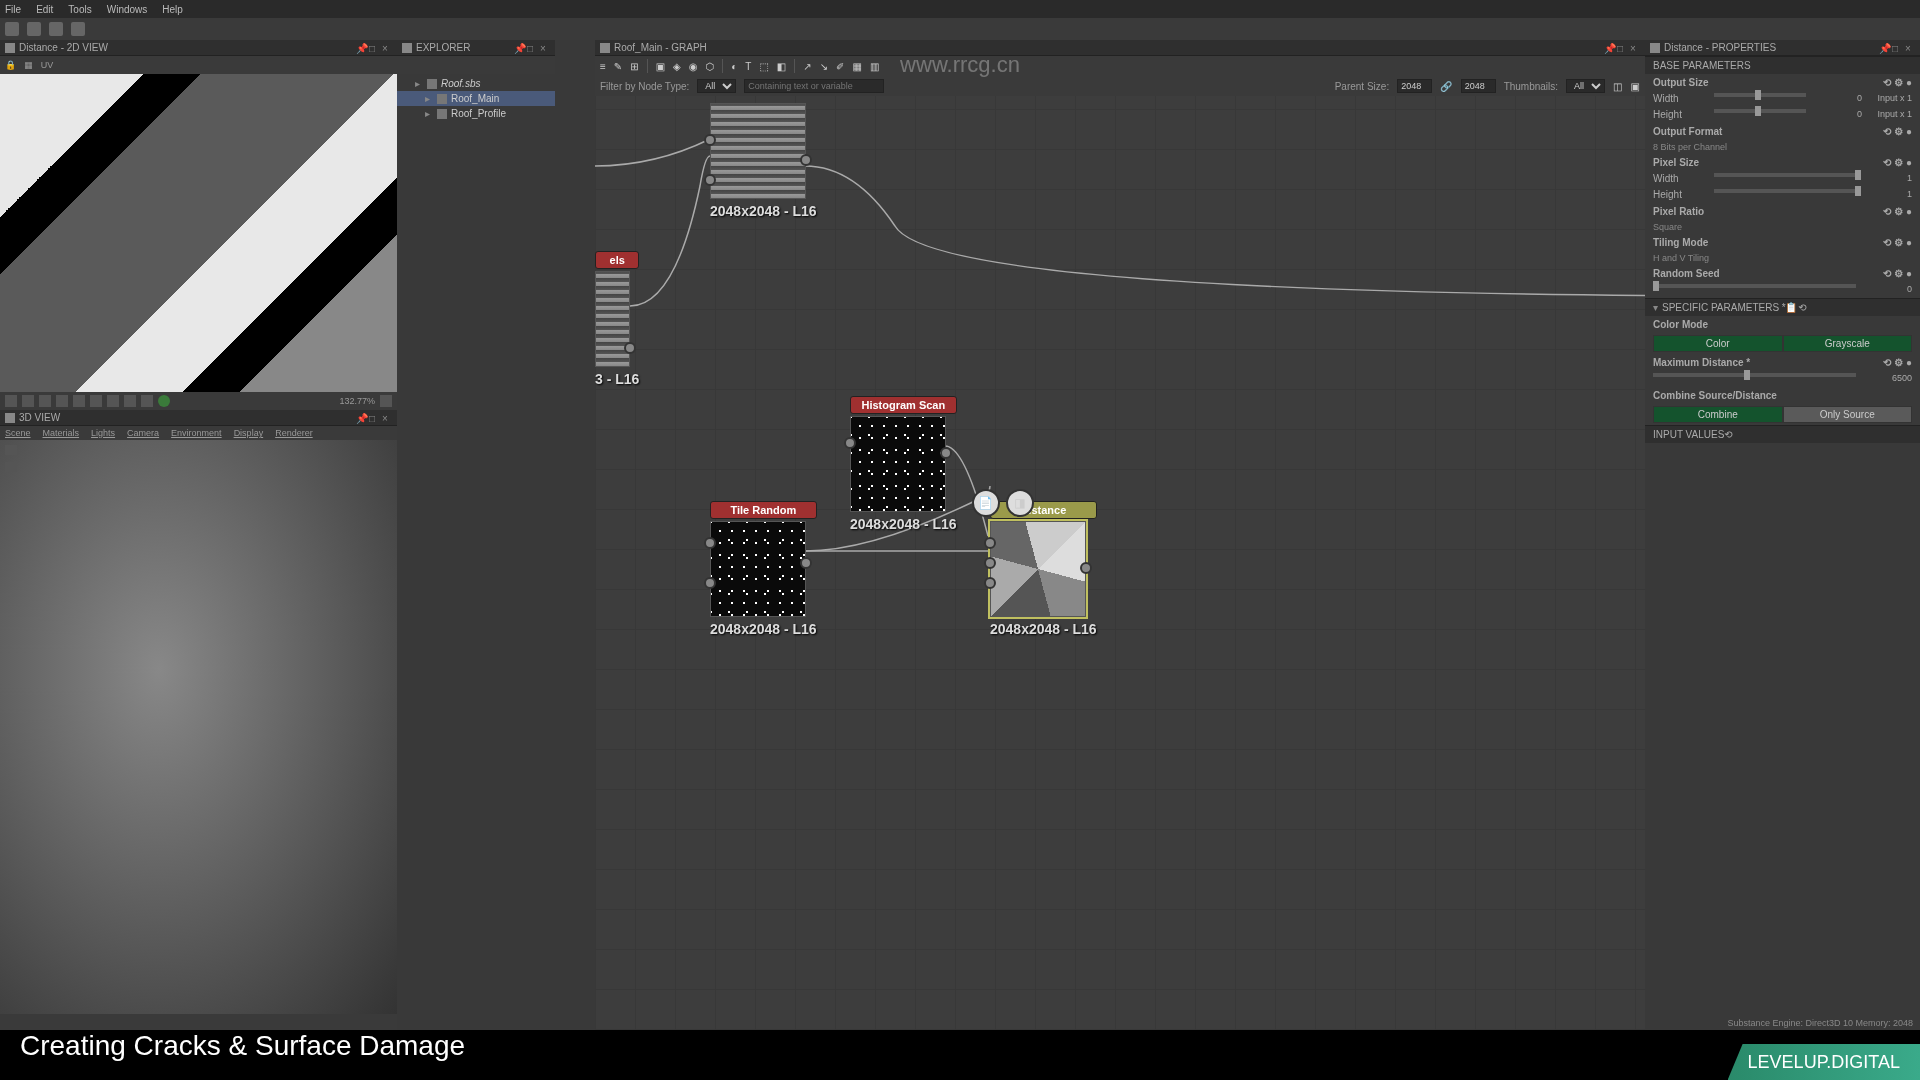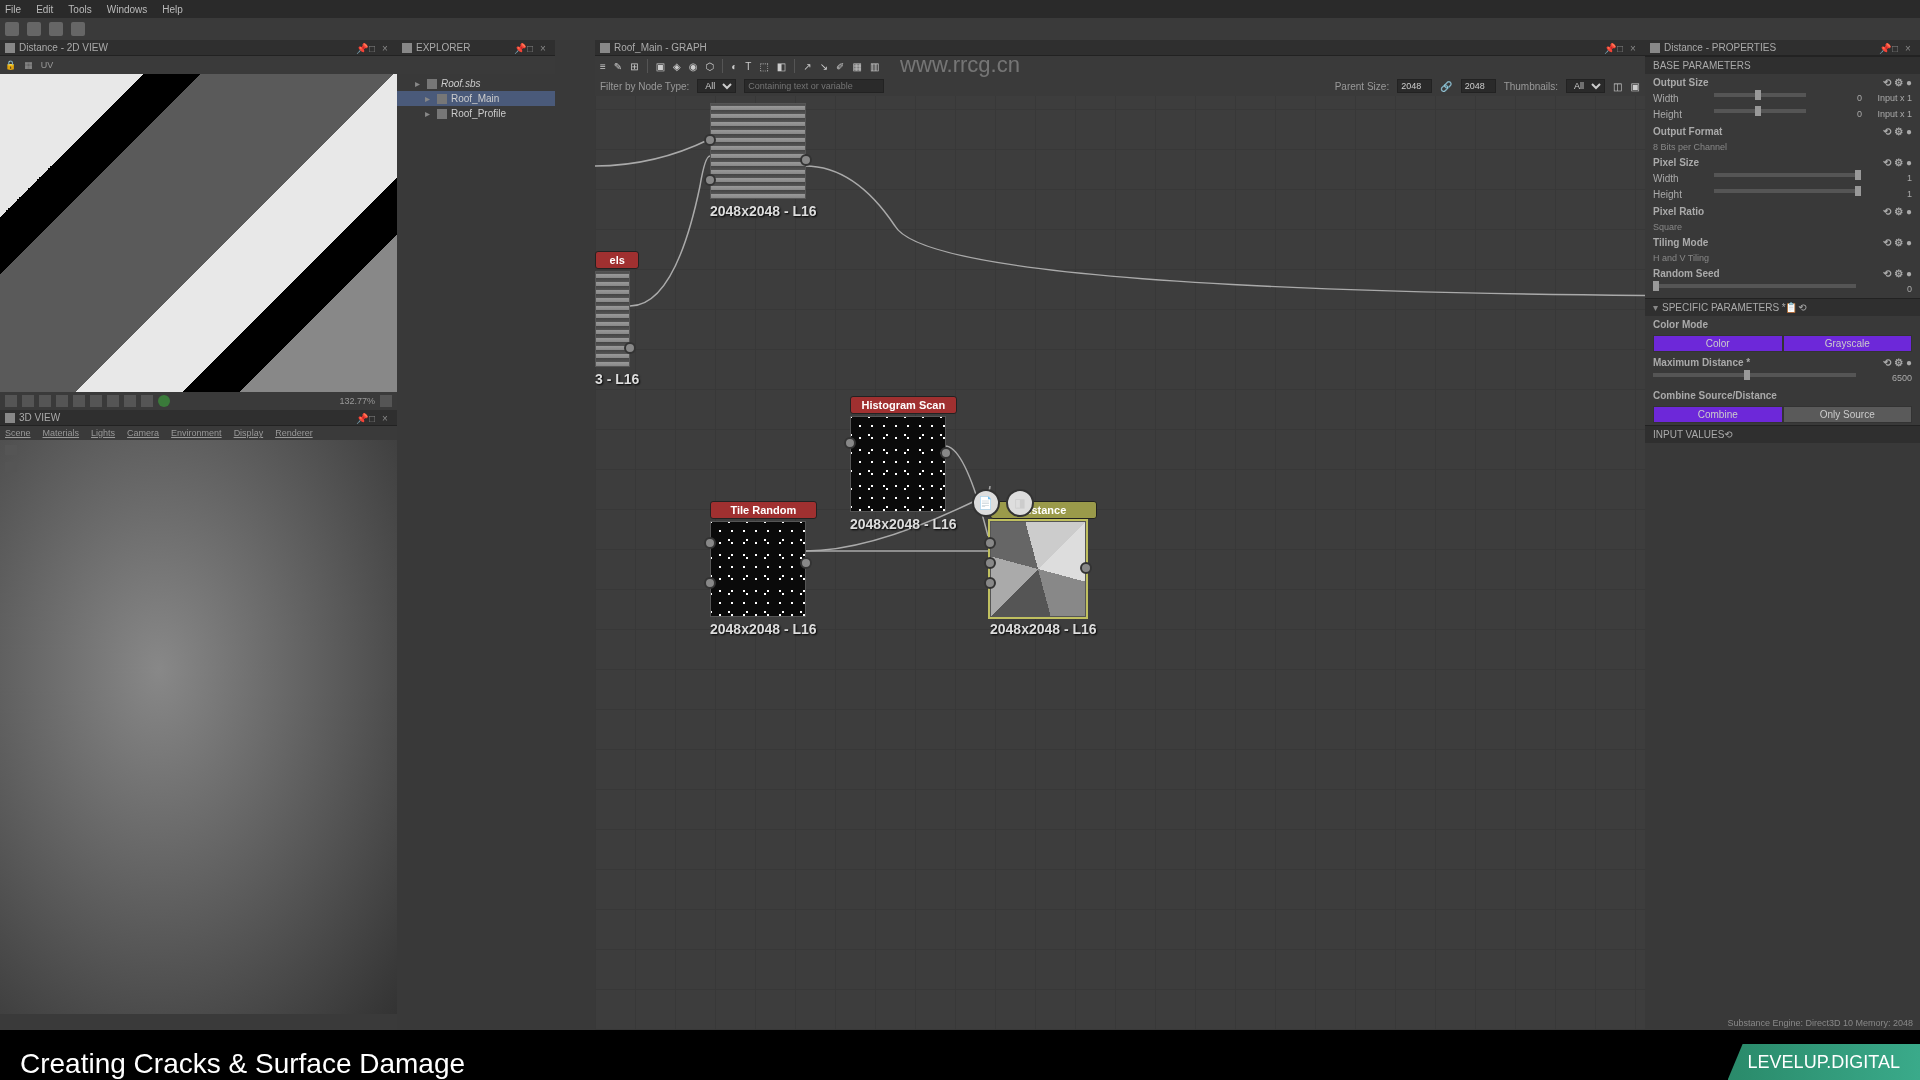--- a/index.html
+++ b/index.html
@@ -85,26 +85,26 @@
 .props { background: #393939; height: 100%; display: flex; flex-direction: column; font-size: 10px; overflow-y: auto; }
 .props-section { background: #2f2f2f; padding: 3px 8px; color: #aaa; font-size: 10px; border-top: 1px solid #222; display: flex; align-items: center; }
 .props-section .arrow { margin-right: 4px; color: #888; }
 .props-row { display: flex; align-items: flex-start; padding: 2px 8px; min-height: 16px; }
 .props-row .lbl { width: 55px; color: #aaa; }
 .props-row .slider { flex: 1; height: 4px; background: #555; margin: 0 6px; position: relative; }
 .props-row .slider .thumb { position: absolute; width: 6px; height: 10px; background: #999; top: -3px; }
 .props-row .val { width: 50px; text-align: right; color: #aaa; font-size: 9px; }
 .props-subhead { padding: 3px 8px; color: #aaa; font-weight: bold; }
 .props-toggle { display: flex; margin: 2px 8px; }
-.props-toggle .opt { flex: 1; background: #6d28d9; text-align: center; padding: 2px; border: 1px solid #333; cursor: pointer; }
+.props-toggle .opt { flex: 1; background: #14532d; text-align: center; padding: 2px; border: 1px solid #333; cursor: pointer; }
 .props-toggle .opt.active { background: #5a5a5a; }
 .props-text { padding: 2px 8px; color: #888; font-size: 9px; }
 
 
-.bottombar { position: absolute; bottom: 0; left: 0; right: 0; height: 50px; background: #000; display: flex; align-items: flex-end; padding: 0 20px; }
+.bottombar { position: absolute; bottom: 0; left: 0; right: 0; height: 50px; background: #000; display: flex; align-items: flex-start; padding: 0 20px; }
 .bottombar .title { color: #fff; font-size: 28px; font-weight: 300; }
 .bottombar .brand { color: #fff; font-size: 18px; background: linear-gradient(90deg, #2a8a6a, #3aaa8a); padding: 8px 20px; clip-path: polygon(15px 0, 100% 0, 100% 100%, 0 100%); position: absolute; right: 0; bottom: 0; height: 36px; display: flex; align-items: center; }
 
 
 .footer-status { position: absolute; bottom: 50px; right: 5px; color: #888; font-size: 9px; padding: 2px; }
 
 
 .watermark { position: absolute; top: 24px; left: 50%; transform: translateX(-50%); color: rgba(255,255,255,0.3); font-size: 22px; z-index: 100; margin-top: 28px; }
 </style>
 </head>

